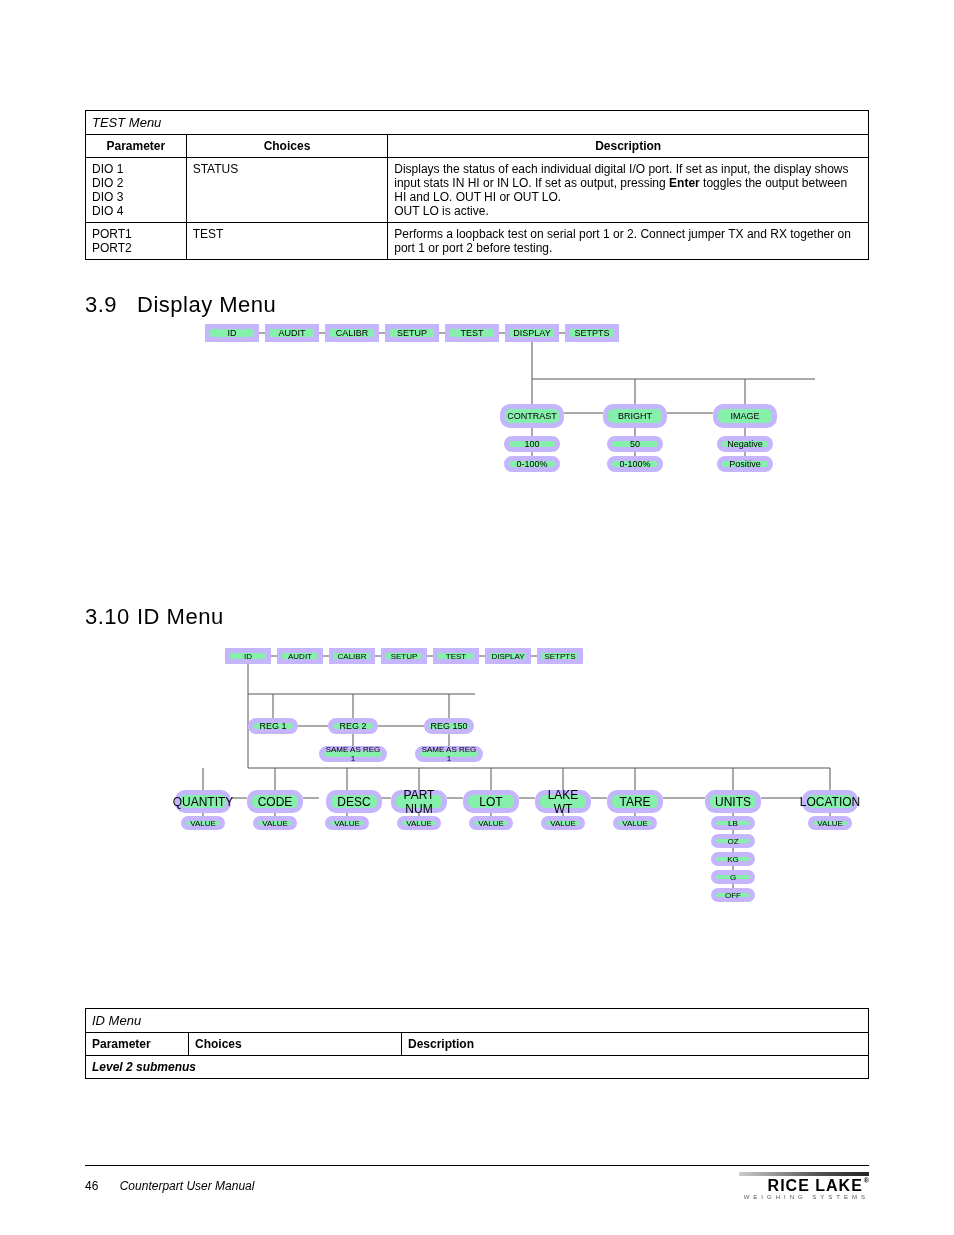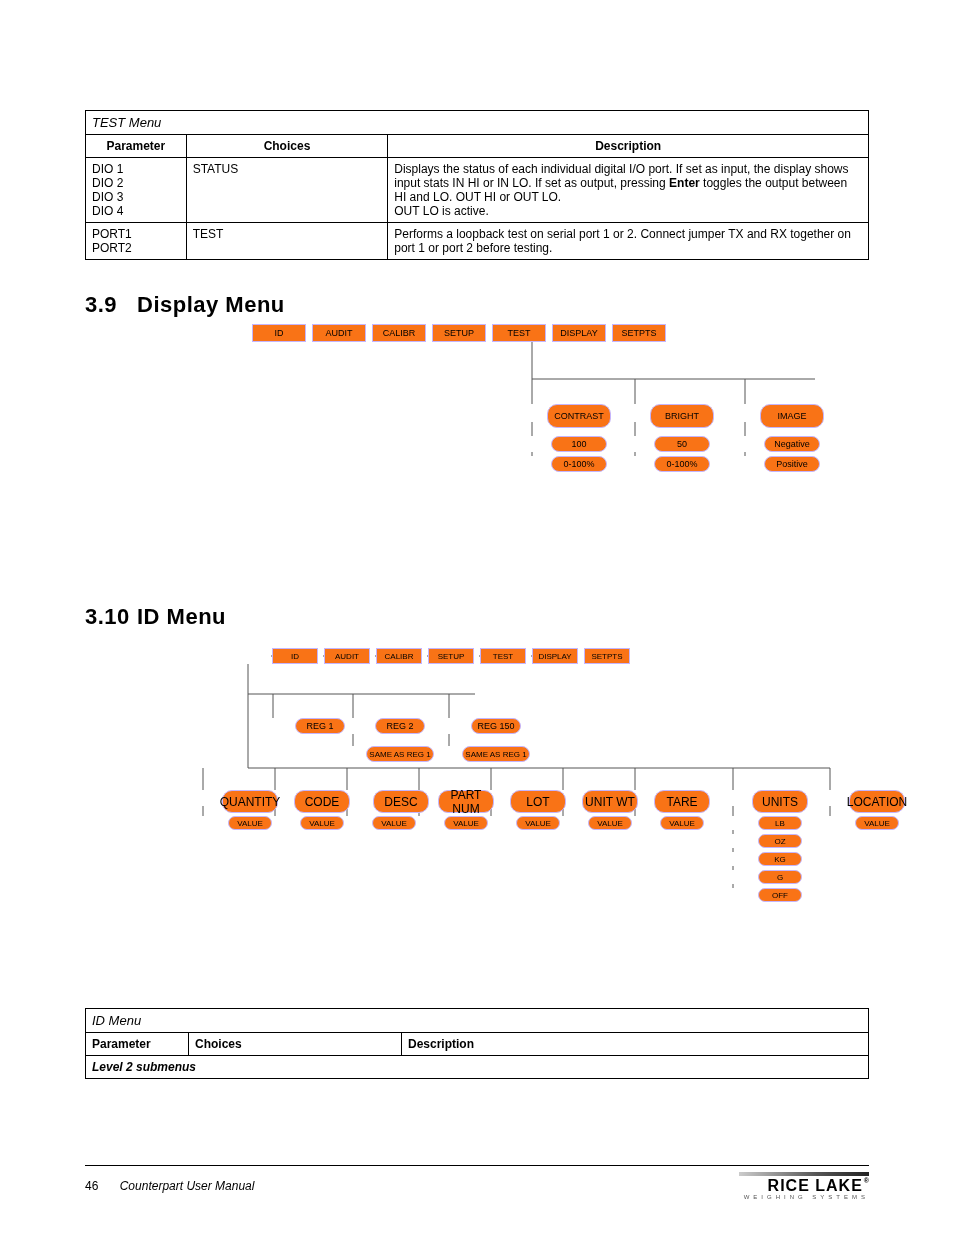--- a/index.html
+++ b/index.html
@@ -38,43 +38,42 @@
   }
   .tbl th {
     text-align: center;
     font-weight: bold;
   }
   .desc-col { width: 500px; }
 
   
   .h2 {
     font-family: Impact, "Arial Black", sans-serif;
-    font-weight: 700;
+    font-weight: 400;
     letter-spacing: 0.5px;
     font-size: 22px;
     margin: 32px 0 6px 0;
   }
   .h2 .num { display:inline-block; width: 52px; }
 
   
   .diagram {
     position: relative;
     margin: 0 auto;
     font-size: 9px;
   }
   .node {
     position: absolute;
-    border: 1px solid #c4b5fd;
-    background: #f97316;
+    border: 5px solid #c4b5fd;
+    background: #86efac;
     text-align: center;
     display: flex;
     align-items: center;
     justify-content: center;
     box-sizing: border-box;
-    margin-left: 47px;
   }
   .rect { border-radius: 0; }
   .pill { border-radius: 10px; }
   .bold { font-weight: normal; }
   svg.conn {
     position: absolute;
     left: 0; top: 0;
     width: 100%; height: 100%;
     pointer-events: none;
   }
@@ -328,21 +327,21 @@
     <div class="node pill reg" style="left:259px">REG 150</div>
 
     <div class="node pill same" style="left:154px">SAME AS REG 1</div>
     <div class="node pill same" style="left:250px">SAME AS REG 1</div>
 
     <div class="node pill fld" style="left:10px">QUANTITY</div>
     <div class="node pill fld" style="left:82px">CODE</div>
     <div class="node pill fld" style="left:161px">DESC</div>
     <div class="node pill fld" style="left:226px">PART NUM</div>
     <div class="node pill fld" style="left:298px">LOT</div>
-    <div class="node pill fld" style="left:370px">UNIT WT</div>
+    <div class="node pill fld" style="left:370px">LAKE WT</div>
     <div class="node pill fld" style="left:442px">TARE</div>
     <div class="node pill fld" style="left:540px">UNITS</div>
     <div class="node pill fld" style="left:637px">LOCATION</div>
 
     <div class="node pill val bold" style="left:16px">VALUE</div>
     <div class="node pill val bold" style="left:88px">VALUE</div>
     <div class="node pill val bold" style="left:160px">VALUE</div>
     <div class="node pill val bold" style="left:232px">VALUE</div>
     <div class="node pill val bold" style="left:304px">VALUE</div>
     <div class="node pill val bold" style="left:376px">VALUE</div>

